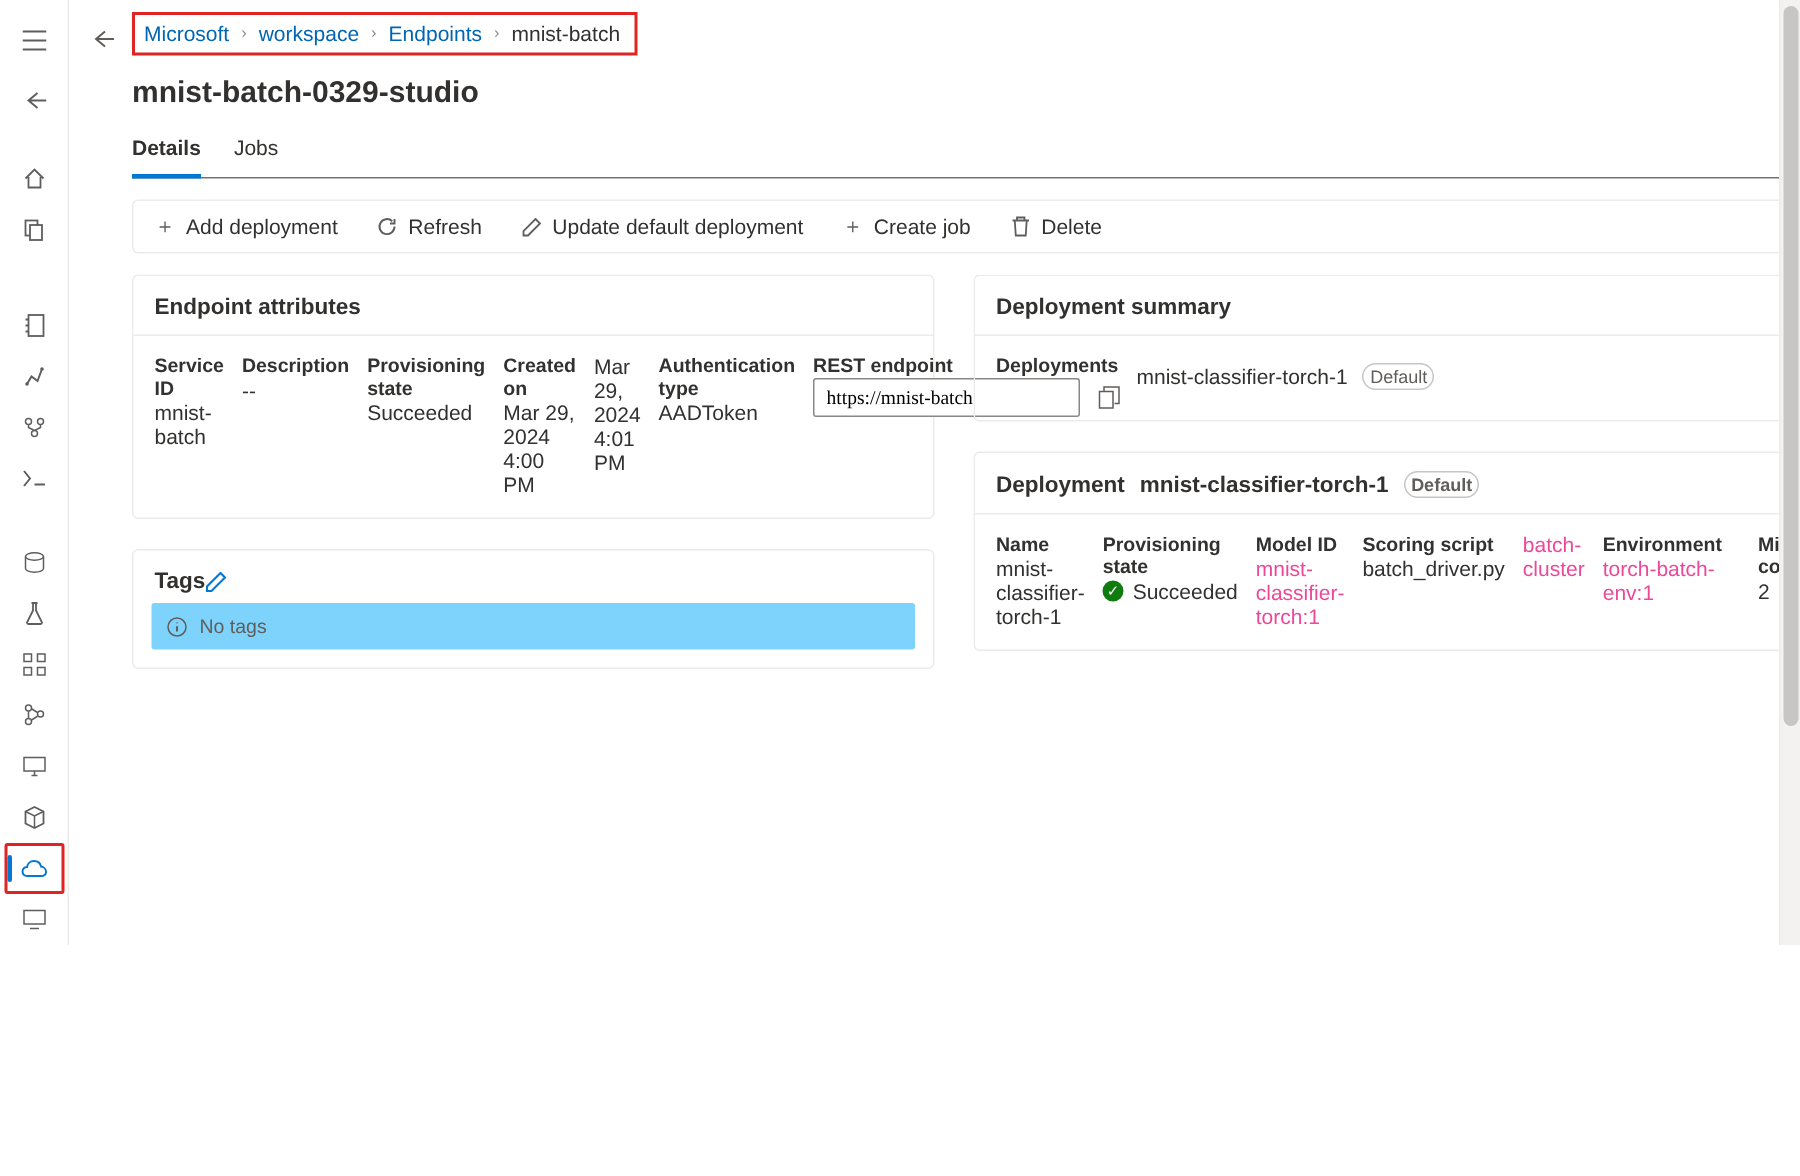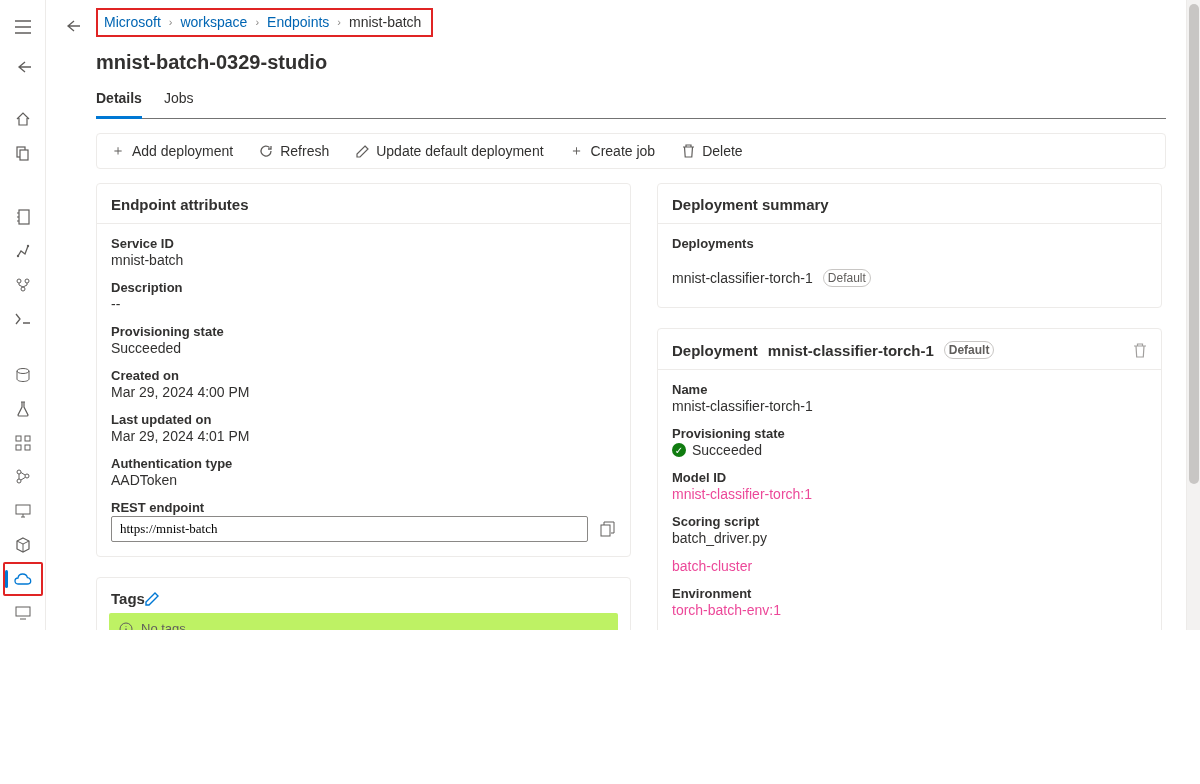--- a/index.html
+++ b/index.html
@@ -28,31 +28,31 @@
   .tab.active { font-weight:600; border-bottom:3px solid #0078d4; margin-bottom:-1px; }
   .toolbar { border:1px solid #edebe9; border-radius:4px; padding:9px 14px; display:flex; gap:26px; align-items:center; font-size:14px; margin-bottom:14px; }
   .tb-btn { display:flex; align-items:center; gap:7px; cursor:pointer; color:#323130; }
   .tb-btn .ic { width:14px; height:14px; display:inline-flex; align-items:center; justify-content:center; color:#605e5c; }
 
   .content-row { display:flex; gap:26px; overflow:hidden; flex:1; }
   .col-left { width:535px; display:flex; flex-direction:column; gap:20px; }
   .col-right { flex:1; display:flex; flex-direction:column; gap:20px; overflow:auto; padding-right:4px; }
   .card { border:1px solid #edebe9; border-radius:4px; }
   .card-header { padding:12px 14px 10px 14px; font-weight:600; font-size:15px; border-bottom:1px solid #edebe9; }
-  .card-body { padding:12px 14px 14px 14px; display:flex; flex-direction:column; gap:12px; }
+  .card-body { padding:12px 14px 14px 14px; display:flex; flex-direction:row; gap:12px; }
   .attr-label { font-weight:600; font-size:13px; }
   .attr-val { font-size:14px; }
   .attr { display:flex; flex-direction:column; gap:1px; }
   .link { color:#ec4899; cursor:pointer; }
   .rest-row { display:flex; align-items:center; gap:10px; }
   .rest-input { flex:1; border:1px solid #8a8886; border-radius:2px; padding:4px 8px; font-size:13px; font-family:Liberation Serif, serif; }
   .copy-btn { width:18px; height:18px; cursor:pointer; color:#605e5c; display:flex; align-items:center; justify-content:center; }
 
   .tags-card .card-header { display:flex; align-items:center; border-bottom:none; padding-bottom:2px;}
-  .tags-body { background:#bef264; margin:4px 12px 12px 12px; border-radius:2px; padding:8px 10px; display:flex; align-items:center; gap:8px; color:#605e5c; font-size:13px; }
+  .tags-body { background:#7dd3fc; margin:4px 12px 12px 12px; border-radius:2px; padding:8px 10px; display:flex; align-items:center; gap:8px; color:#605e5c; font-size:13px; }
   .pen-ic { cursor:pointer; color:#0078d4; }
 
   .deploy-row { display:flex; align-items:center; gap:10px; padding:6px 0; }
   .badge { border:1px solid #c8c6c4; border-radius:12px; padding:1px 4px; font-size:12px; color:#605e5c; }
   .dep-header { display:flex; align-items:center; gap:10px; }
   .trash { margin-left:auto; cursor:pointer; color:#a19f9d; }
   .succ { display:flex; align-items:center; gap:6px; }
   .succ-ic { width:14px; height:14px; border-radius:50%; background:#107c10; display:inline-flex; align-items:center; justify-content:center; color:#fff; font-size:10px; }
 
   .scroll-track { width:14px; background:#f3f2f1; border-left:1px solid #edebe9; position:relative; }
@@ -258,21 +258,20 @@
                   </div>
                 <div class="attr">
                     <div class="attr-label">Provisioning state</div>
                     <div class="attr-val">Succeeded</div>
                   </div>
                 <div class="attr">
                     <div class="attr-label">Created on</div>
                     <div class="attr-val">Mar 29, 2024 4:00 PM</div>
                   </div>
                 <div class="attr">
-                    <div class="attr-label">Last updated on</div>
                     <div class="attr-val">Mar 29, 2024 4:01 PM</div>
                   </div>
                 <div class="attr">
                     <div class="attr-label">Authentication type</div>
                     <div class="attr-val">AADToken</div>
                   </div>
                 <div class="attr">
                   <div class="attr-label">REST endpoint</div>
                   <div class="rest-row">
                     <input class="rest-input" readonly="" value="https://mnist-batch" style="">

